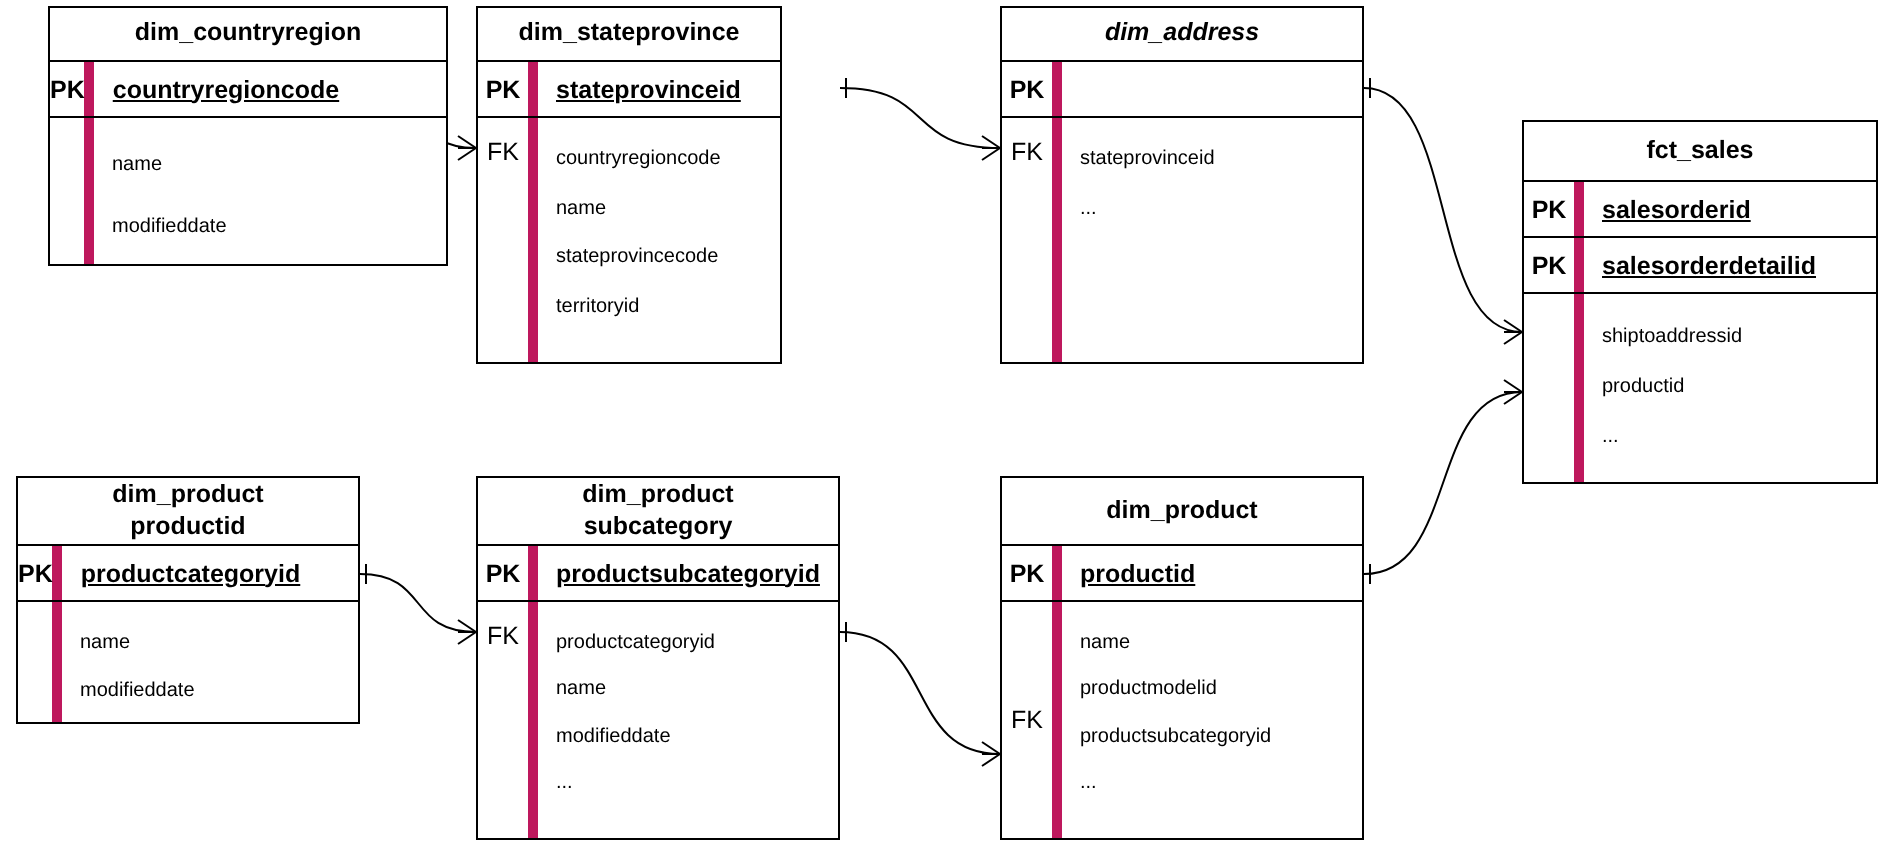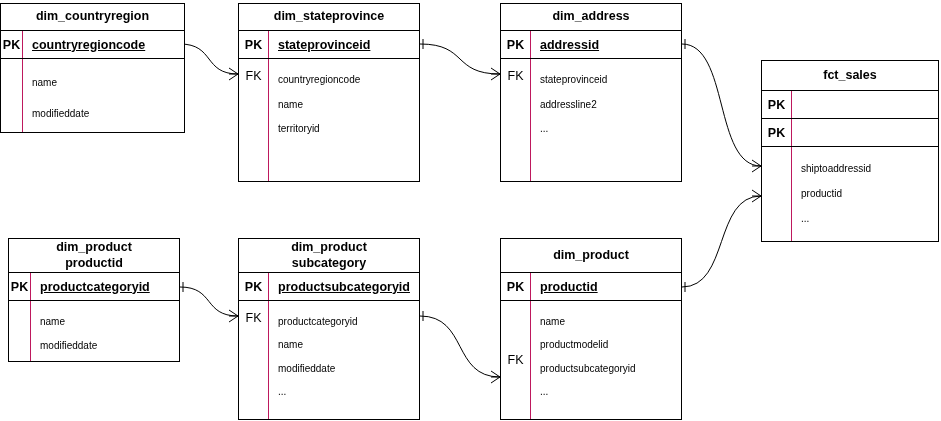--- a/index.html
+++ b/index.html
@@ -11,21 +11,21 @@
 
   .entity{position:absolute;box-sizing:border-box;background:#fff;
           border:1px solid #000;display:flex;flex-direction:column;}
   .ent-header{box-sizing:border-box;width:100%;border-bottom:1px solid #000;
               display:flex;align-items:center;justify-content:center;
               font-weight:bold;font-size:12.5px;text-align:center;line-height:1.25;}
   .ent-row{box-sizing:border-box;width:100%;display:flex;
            border-bottom:1px solid #000;}
   .ent-body{box-sizing:border-box;width:100%;display:flex;flex:1 1 auto;}
 
-  .keycell{box-sizing:border-box;flex:0 0 auto;border-right:1px solid #be185d;
+  .keycell{box-sizing:border-box;flex:0 0 auto;border-right:5px solid #be185d;
            display:flex;justify-content:center;font-size:12.5px;}
   .keycell.pk{align-items:center;font-weight:bold;}
   .keycell.fk{font-weight:normal;}
   .keycell.fk.topalign{align-items:flex-start;padding-top:10px;}
   .keycell.fk.midalign{align-items:center;}
   .keycell.blank{}
 
   .attrcell{box-sizing:border-box;flex:1 1 auto;display:flex;
             flex-direction:column;justify-content:center;padding-left:9px;}
   .attrcell.pkname{font-weight:bold;font-size:12.5px;}
@@ -74,93 +74,96 @@
         <line x1="238" y1="316" x2="229" y2="322" stroke="#000000" stroke-width="1"></line>
       </g>
       <g>
         <path d="M 420 316 C 468 316, 452 377, 500 377" fill="none" stroke="#000000" stroke-width="1"></path>
         <line x1="423" y1="311" x2="423" y2="321" stroke="#000000" stroke-width="1"></line>
         <line x1="500" y1="377" x2="491" y2="371" stroke="#000000" stroke-width="1"></line>
         <line x1="500" y1="377" x2="491" y2="377" stroke="#000000" stroke-width="1"></line>
         <line x1="500" y1="377" x2="491" y2="383" stroke="#000000" stroke-width="1"></line>
       </g>
     </svg>
-<div class="entity" style="left: 0; top: 3px; width: 185px; height: 130px;">
+<div class="entity" style="left: 24px; top: 3px; width: 200px; height: 130px;">
       <div class="ent-header" style="height: 27px;">
         <div>
           <div>dim_countryregion</div>
         </div>
       </div>
       <div class="ent-row" style="height: 28px;">
         <div class="keycell pk" style="flex-basis: 22px;">PK</div>
         <div class="attrcell pkname">
           <span>countryregioncode</span>
         </div>
       </div>
       <div class="ent-body">
         <div class="keycell blank " style="flex-basis: 22px;"></div>
         <div class="attrcell attrs">
           <div class="attr" style="padding-top: 10.25px; padding-bottom: 10.25px;">name</div>
           <div class="attr" style="padding-top: 10.25px; padding-bottom: 10.25px;">modifieddate</div>
         </div>
       </div>
     </div>
-    <div class="entity" style="left: 238px; top: 3px; width: 182px; height: 179px;">
+    <div class="entity" style="left: 238px; top: 3px; width: 153px; height: 179px;">
       <div class="ent-header" style="height: 27px;">
         <div>
           <div>dim_stateprovince</div>
         </div>
       </div>
       <div class="ent-row" style="height: 28px;">
         <div class="keycell pk" style="flex-basis: 30px;">PK</div>
         <div class="attrcell pkname">
           <span>stateprovinceid</span>
         </div>
       </div>
       <div class="ent-body">
         <div class="keycell fk topalign" style="flex-basis: 30px;">FK</div>
         <div class="attrcell attrs">
           <div class="attr" style="padding-top: 7.25px; padding-bottom: 7.25px;">countryregioncode</div>
           <div class="attr" style="padding-top: 7.25px; padding-bottom: 7.25px;">name</div>
+          <div class="attr" style="padding-top: 7.25px; padding-bottom: 7.25px;">stateprovincecode</div>
           <div class="attr" style="padding-top: 7.25px; padding-bottom: 7.25px;">territoryid</div>
         </div>
       </div>
     </div>
     <div class="entity" style="left: 500px; top: 3px; width: 182px; height: 179px;">
-      <div class="ent-header" style="height: 27px;">
+      <div class="ent-header" style="height: 27px; font-style: italic;">
         <div>
           <div>dim_address</div>
         </div>
       </div>
       <div class="ent-row" style="height: 28px;">
         <div class="keycell pk" style="flex-basis: 30px;">PK</div>
-        <div class="attrcell pkname">
-          <span>addressid</span>
-        </div>
       </div>
       <div class="ent-body">
         <div class="keycell fk topalign" style="flex-basis: 30px;">FK</div>
         <div class="attrcell attrs">
           <div class="attr" style="padding-top: 7.25px; padding-bottom: 7.25px;">stateprovinceid</div>
-          <div class="attr" style="padding-top: 7.25px; padding-bottom: 7.25px;">addressline2</div>
           <div class="attr" style="padding-top: 7.25px; padding-bottom: 7.25px;">...</div>
         </div>
       </div>
     </div>
     <div class="entity" style="left: 761px; top: 60px; width: 178px; height: 182px;">
       <div class="ent-header" style="height: 30px;">
         <div>
           <div>fct_sales</div>
         </div>
       </div>
       <div class="ent-row" style="height: 28px;">
         <div class="keycell pk" style="flex-basis: 30px;">PK</div>
-      </div>
-      <div class="ent-row" style="height: 28px;">
-        <div class="keycell pk" style="flex-basis: 30px;">PK</div>
+        <div class="attrcell pkname">
+          <span>salesorderid</span>
+        </div>
+      </div>
+      <div class="ent-row" style="height: 28px;">
+        <div class="keycell pk" style="flex-basis: 30px;">PK</div>
+        <div class="attrcell pkname">
+          <span>salesorderdetailid</span>
+        </div>
       </div>
       <div class="ent-body">
         <div class="keycell blank " style="flex-basis: 30px;"></div>
         <div class="attrcell attrs">
           <div class="attr" style="padding-top: 7.66667px; padding-bottom: 7.66667px;">shiptoaddressid</div>
           <div class="attr" style="padding-top: 7.66667px; padding-bottom: 7.66667px;">productid</div>
           <div class="attr" style="padding-top: 7.66667px; padding-bottom: 7.66667px;">...</div>
         </div>
       </div>
     </div>

